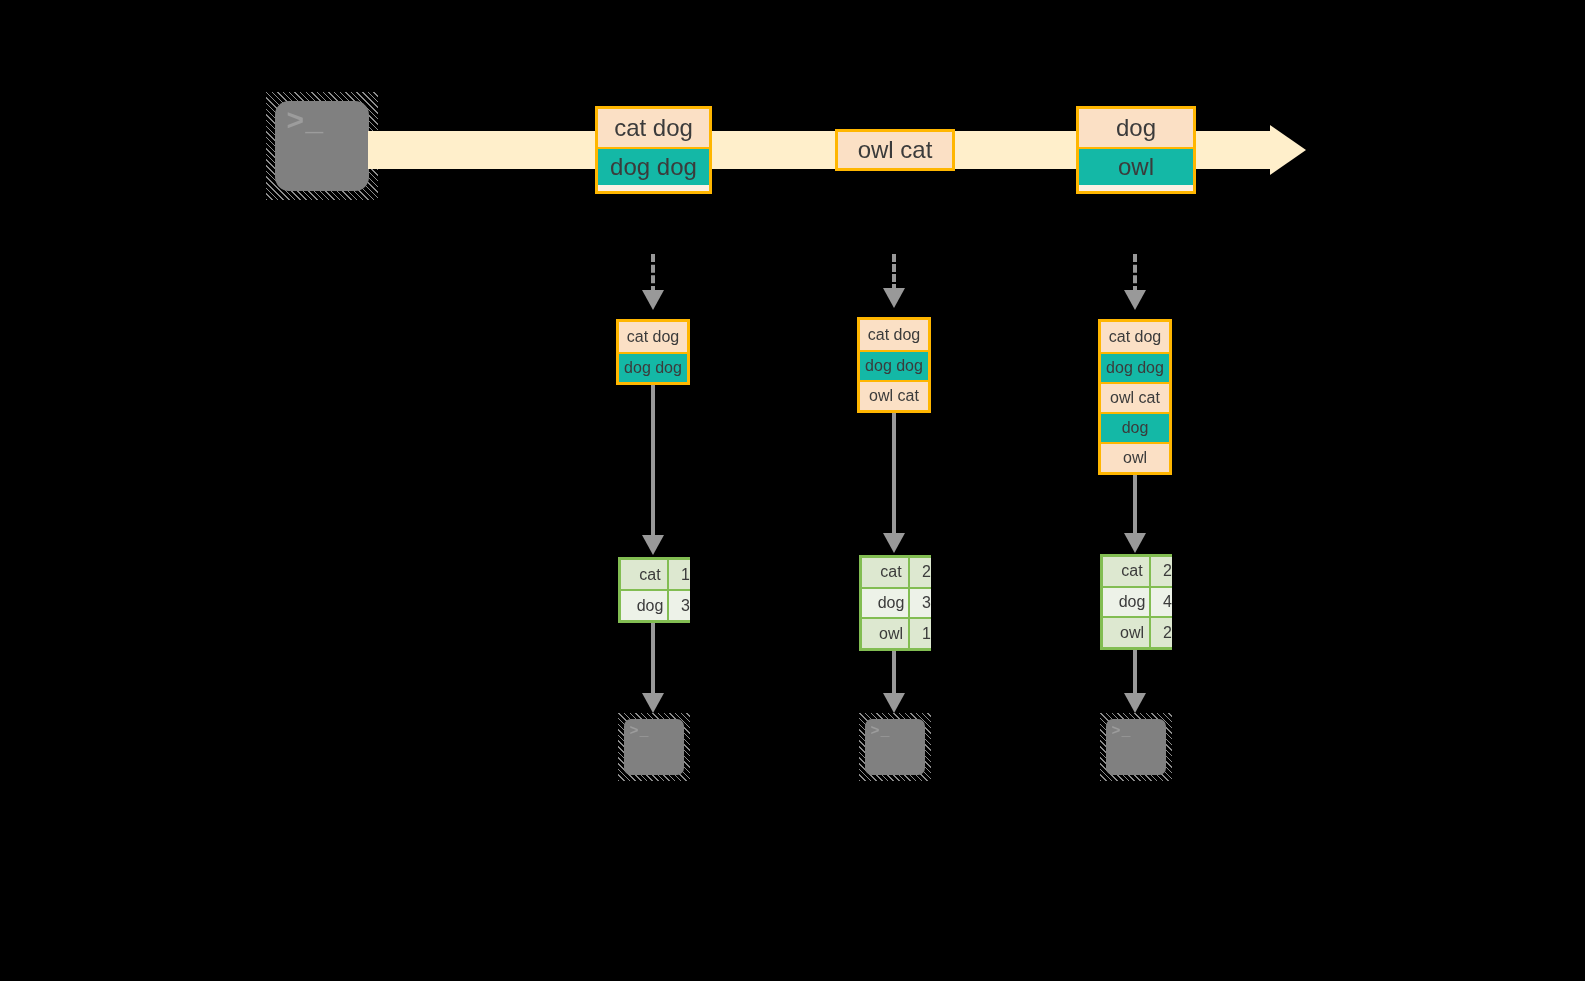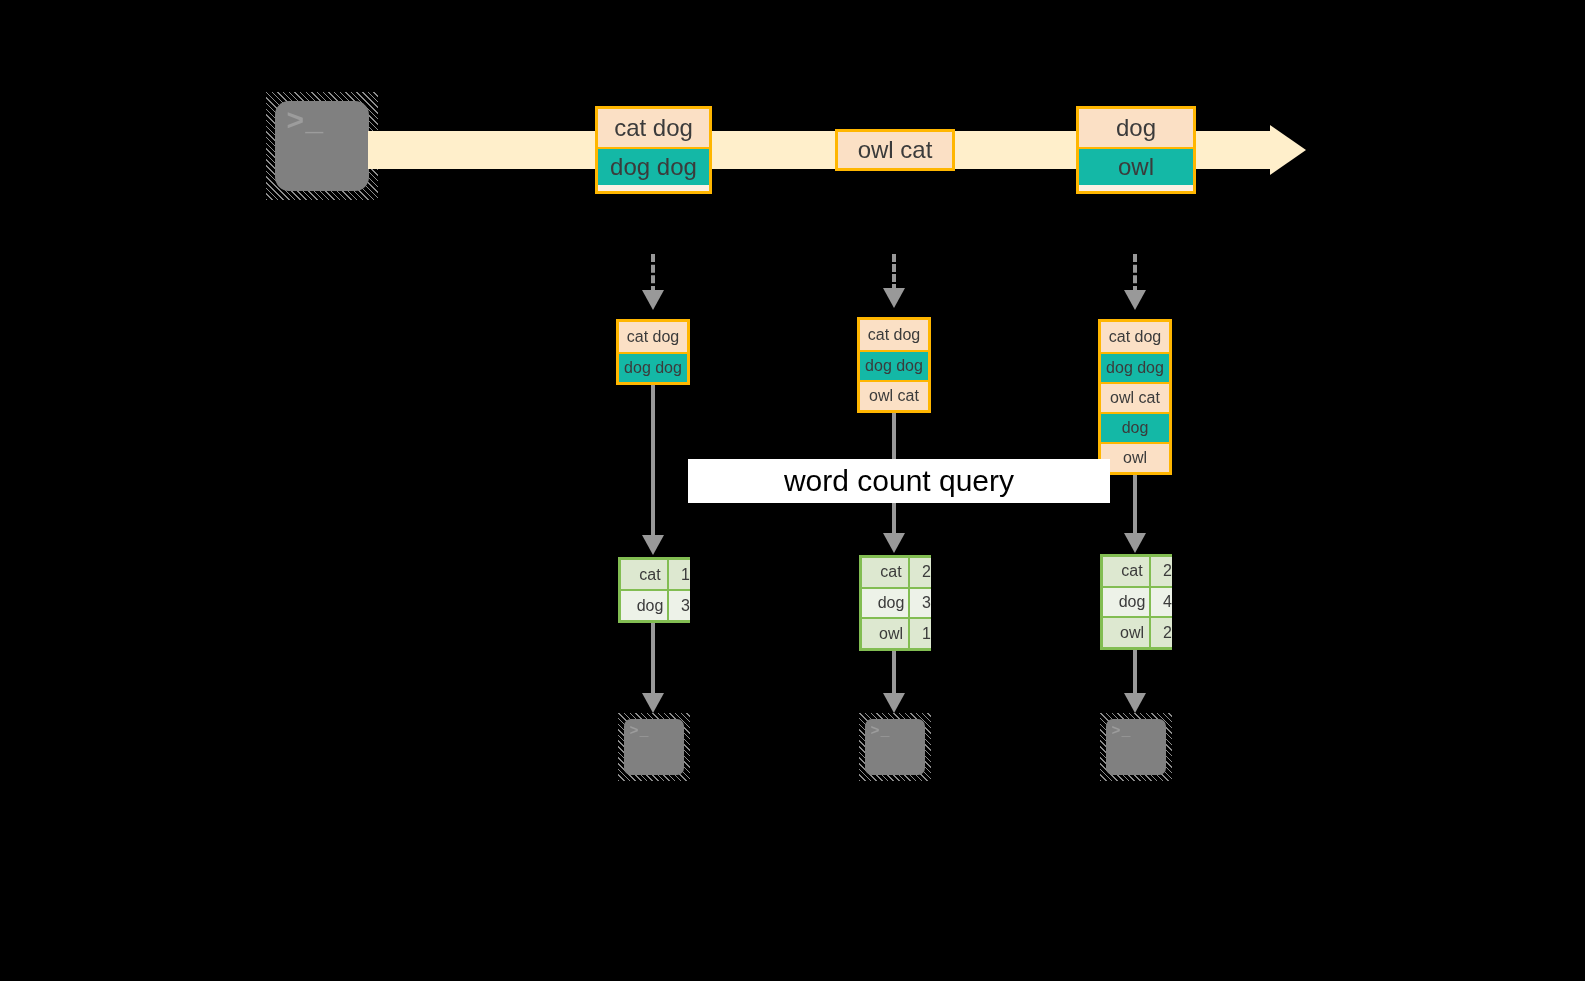--- a/index.html
+++ b/index.html
@@ -275,15 +275,14 @@
   </div>
 
   <div class="vline" style="left:1133px; top:650px; height:48px;"></div>
   <div class="vhead" style="left:1124px; top:693px;"></div>
 
   <div class="term term-sm" style="left:1100px; top:713px; width:72px; height:68px;">
     <div class="term-body"></div>
     <div class="term-prompt">&gt;_</div>
   </div>
 
-  <div class="banner" style="left:688px; top:459px; width:422px; height:44px;">word count query</div>
 
 </div>
 
 </body></html>

